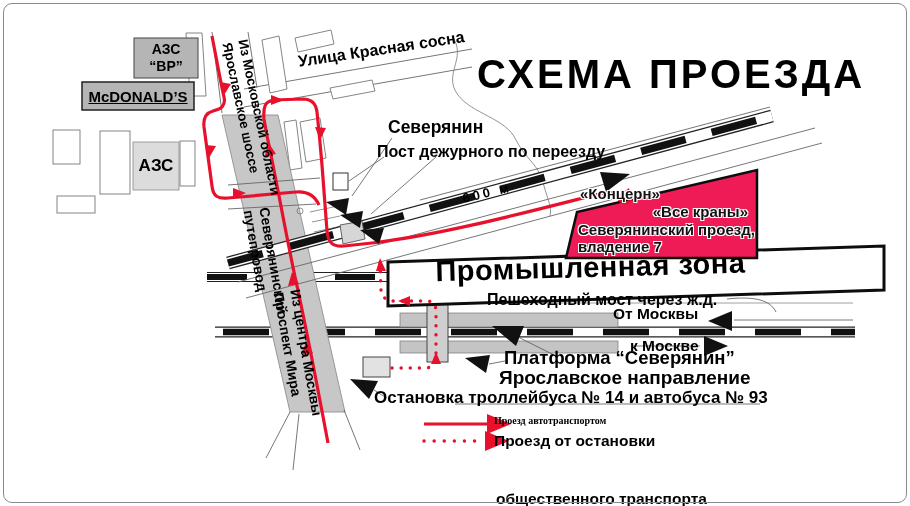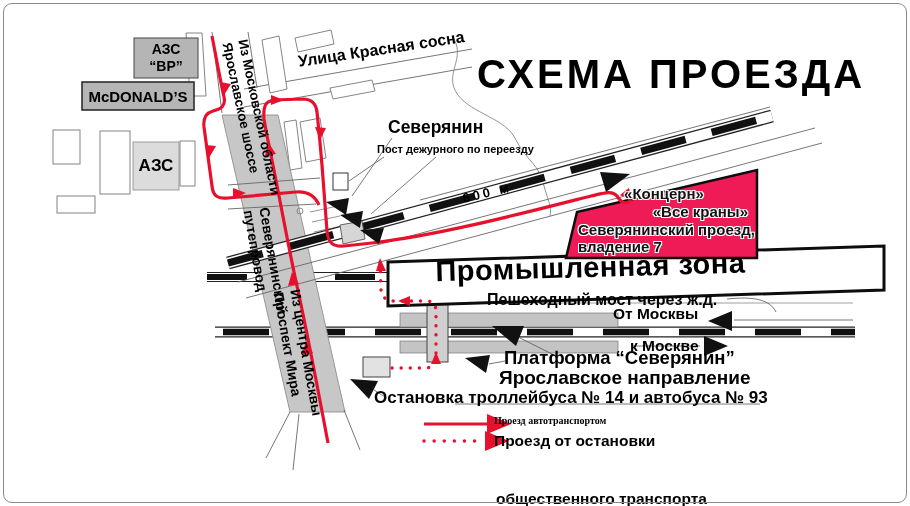--- a/index.html
+++ b/index.html
@@ -154,49 +154,49 @@
     <line x1="424" y1="441" x2="483" y2="441" stroke="#e8112d" stroke-width="3.4" stroke-linecap="round" stroke-dasharray="0.1 10"></line>
     <polygon points="509,441 485,431 485,451" fill="#e8112d"></polygon>
   </g>
 </svg>
 
   <div class="lbl title" style="left:477px;top:52px;">СХЕМА ПРОЕЗДА</div>
 
   <div class="lbl rot" style="left:297px;top:53px;font-size:16px;transform:rotate(-8.5deg);">Улица Красная сосна</div>
 
   <div class="lbl" style="left:388px;top:117px;font-size:17.5px;">Северянин</div>
-  <div class="lbl" style="left:377px;top:143px;font-size:11px;">Пост дежурного по переезду</div>
+  <div class="lbl" style="left:377px;top:143px;font-size:16px;">Пост дежурного по переезду</div>
 
   <div class="lbl rot" style="left:461px;top:191px;font-size:13px;letter-spacing:3px;transform:rotate(-13deg);">600 м</div>
 
   <div class="boxlbl" style="left:410px;top:255px;width:360px;height:34px;font-size:29px;letter-spacing:0.5px;transform:rotate(-1.6deg);transform-origin:0 0;">
     <span>Промышленная зона</span>
   </div>
 
   <div class="lbl" style="left:487px;top:291px;font-size:16px;">Пешеходный мост через ж.д.</div>
   <div class="lbl" style="left:613px;top:305px;font-size:15.5px;">От Москвы</div>
   <div class="lbl" style="left:630px;top:337px;font-size:15.5px;">к Москве</div>
   <div class="lbl" style="left:504px;top:347px;font-size:18.5px;">Платформа “Северянин”</div>
   <div class="lbl" style="left:499px;top:367px;font-size:19px;">Ярославское направление</div>
   <div class="lbl" style="left:374px;top:388px;font-size:17px;text-align:center;">Остановка троллейбуса № 14 и автобуса № 93</div>
 
   <div class="lbl" style="left:494px;top:415px;font-size:10px;font-family:Liberation Serif, serif;">Проезд автотранспортом</div>
   <div class="lbl" style="left:494px;top:432px;font-size:15.5px;">Проезд от остановки</div>
   <div class="lbl" style="left:496px;top:450px;font-size:15.5px;margin-top:40px;">общественного транспорта</div>
 
-  <div class="dest-line" style="left:580px;top:185px;width:168px;text-align:center;"><span>«Концерн»</span></div>
+  <div class="dest-line" style="left:580px;top:185px;width:168px;text-align:left;"><span>«Концерн»</span></div>
   <div class="dest-line" style="left:580px;top:203px;width:168px;text-align:right;"><span>«Все краны»</span></div>
   <div class="dest-line" style="left:578px;top:221px;"><span>Северянинский проезд,</span></div>
   <div class="dest-line" style="left:578px;top:238px;"><span>владение 7</span></div>
 
   <div class="boxlbl" style="left:134px;top:40px;width:64px;height:36px;font-size:14px;line-height:17px;flex-direction:column;">
     <span>АЗС</span>
     <span>“BP”</span>
   </div>
-  <div class="boxlbl" style="left:82px;top:82px;width:112px;height:28px;font-size:15px;">
+  <div class="boxlbl" style="left:82px;top:82px;width:112px;height:28px;font-size:15px;text-decoration:underline;">
     <span>McDONALD’S</span>
   </div>
   <div class="boxlbl" style="left:133px;top:142px;width:46px;height:48px;font-size:17px;">
     <span>АЗС</span>
   </div>
 
   <div class="lbl rot" style="left:250px;top:38px;font-size:13.5px;line-height:15.5px;transform:rotate(78deg);">
     <div>Из Московской области</div>
     <div>Ярославское шоссе</div>
   </div>

